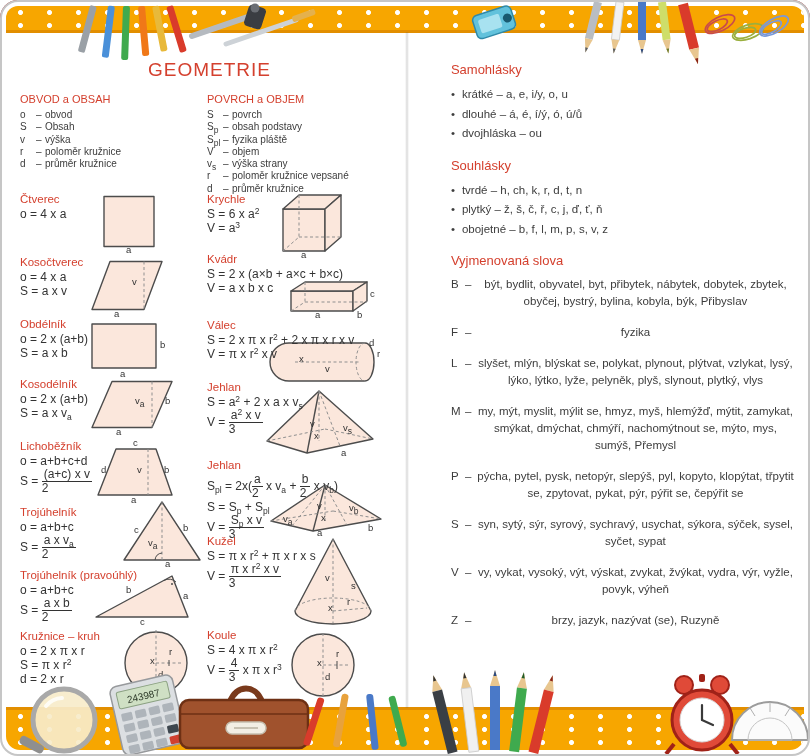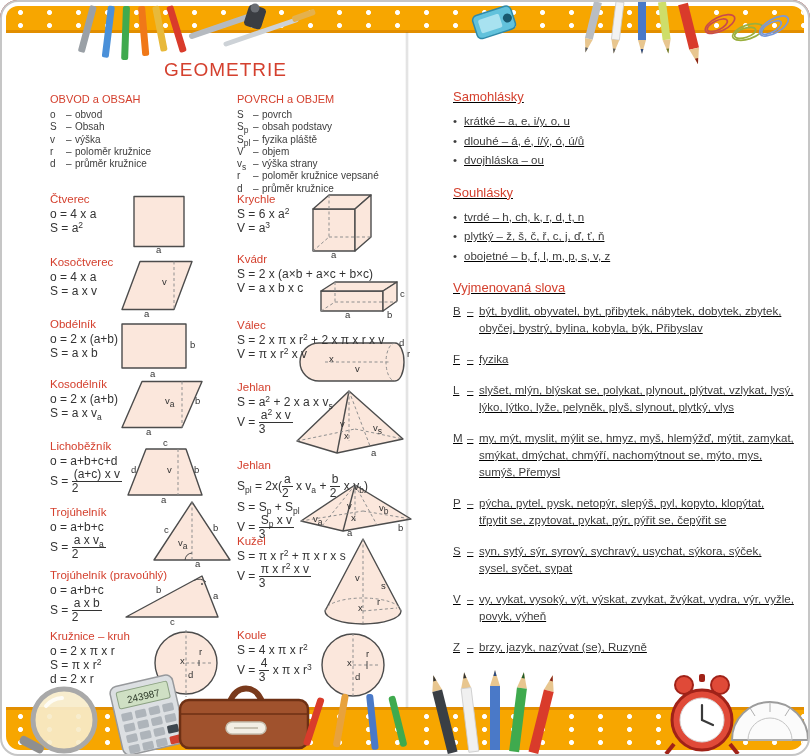--- a/index.html
+++ b/index.html
@@ -12,21 +12,21 @@
         background-image:radial-gradient(circle,#ffffff 2.1px,rgba(255,255,255,0) 2.9px);
         background-size:29px 13px;z-index:1;}
   .band.top{top:4px;height:24px;border-bottom:3px solid #e28e00;border-radius:12px 12px 0 0;}
   .band.bottom{bottom:4px;height:40px;border-top:3px solid #e28e00;border-radius:0 0 14px 14px;}
   .deco{position:absolute;z-index:3;}
   .deco svg{display:block;overflow:visible;}
   .seam{position:absolute;left:403px;top:30px;bottom:46px;width:4px;z-index:2;
         background:linear-gradient(90deg,rgba(0,0,0,0),rgba(90,90,90,0.22),rgba(0,0,0,0));}
   .pages{position:absolute;top:31px;left:0;right:0;bottom:47px;display:flex;z-index:2;}
   .page{box-sizing:border-box;}
-  .page.left{width:405px;padding:0 6px 0 48px;}
+  .page.left{width:405px;padding:0 6px 0 18px;}
   .page.right{width:405px;padding:0 14px 0 46px;}
   .ptitle{margin:26px 0 0;text-align:center;font-size:19px;font-weight:400;color:#d4402e;letter-spacing:1px;}
   .geo-cols{display:flex;margin-top:12px;}
   .gcol1{width:187px;flex:none;}
   .gcol2{width:178px;flex:none;}
   .legend{height:100px;}
   .legend h3{margin:0 0 4px;font-size:11px;font-weight:400;color:#d4402e;}
   .lrow{display:flex;font-size:10px;color:#3c3c3c;line-height:12.3px;}
   .lrow .sym{width:16px;flex:none;}
   .lrow .dsh{width:9px;flex:none;}
@@ -38,29 +38,29 @@
   .frac .fd{display:block;}
   sub,sup{font-size:8.5px;line-height:0;}
   sub{vertical-align:-3px;} sup{vertical-align:4px;}
   .diag{position:absolute;z-index:0;}
   .diag svg{display:block;overflow:visible;}
   .dl{position:absolute;font-size:9.5px;color:#333;line-height:10px;white-space:nowrap;}
   .shape{fill:#fbe7dc;stroke:#4c4c4c;stroke-width:1.4;stroke-linejoin:round;}
   .edge{fill:none;stroke:#4c4c4c;stroke-width:1.4;}
   .thin{stroke-width:1;}
   .dsh2{fill:none;stroke:#8f8f8f;stroke-width:1;stroke-dasharray:3 2.5;}
-  .sections{margin-top:56px;text-decoration:underline;}
+  .sections{margin-top:29px;}
   .csec h2{margin:0 0 8px;font-size:13px;font-weight:400;color:#d4402e;}
   .csec{margin-bottom:14px;}
   .bullet{position:relative;padding-left:11px;font-size:11.5px;color:#3c3c3c;line-height:19.5px;}
   .bullet::before{content:"•";position:absolute;left:0;}
   .entry{display:flex;font-size:11.5px;color:#3c3c3c;line-height:17px;margin-bottom:14px;}
   .entry .el{width:14px;flex:none;}
   .entry .edsh{width:12px;flex:none;}
-  .entry .ew{flex:1;}
+  .entry .ew{flex:1;text-align:center;}
 </style>
 </head>
 <body>
 
 <div class="stage">
   <div class="cover-corner l"></div>
   <div class="cover-corner r"></div>
 
   <div class="sheet">
     <div class="band top"></div>
@@ -277,21 +277,20 @@
               <div class="lrow">
                   <span class="sym">d</span>
                   <span class="dsh">–</span>
                   <span>průměr kružnice</span>
                 </div>
             </div>
 
             <div class="sblock" style="height:63px">
               <div class="bname">Čtverec</div>
               <div class="bf">o = 4 x a</div>
-              <div class="bf">S = a<sup>2</sup></div>
               <div class="diag" style="left:70px;top:2px;width:80px;height:58px">
                 <svg width="80" height="56">
                     <rect class="shape" x="14" y="1.5" width="50" height="50"></rect>
                   </svg>
                 <span class="dl" style="left:36px;top:50px">a</span>
               </div>
             </div>
 
             <div class="sblock" style="height:62px">
               <div class="bname">Kosočtverec</div>

